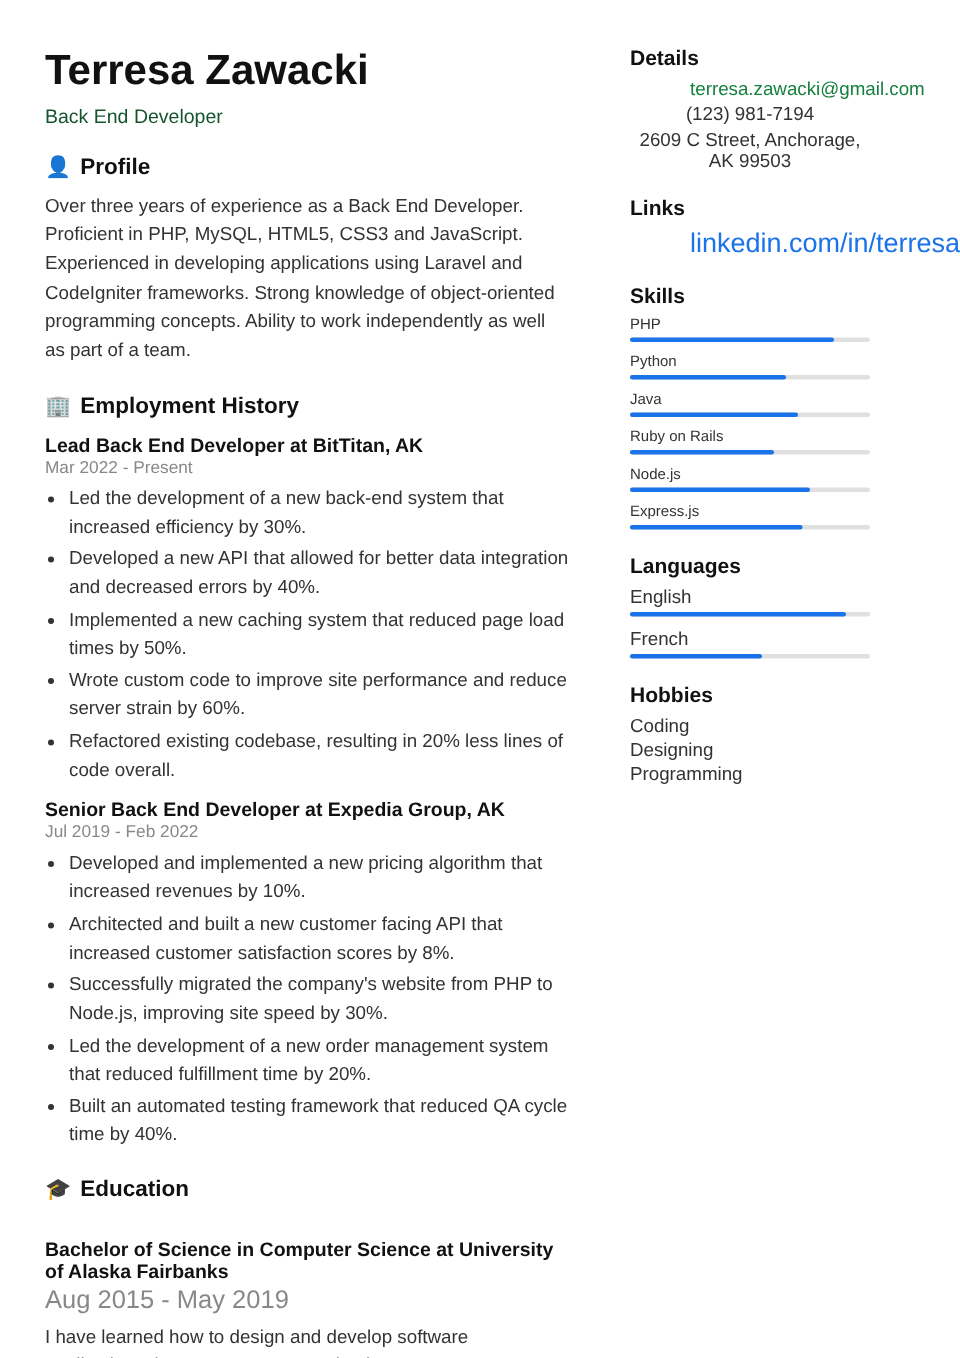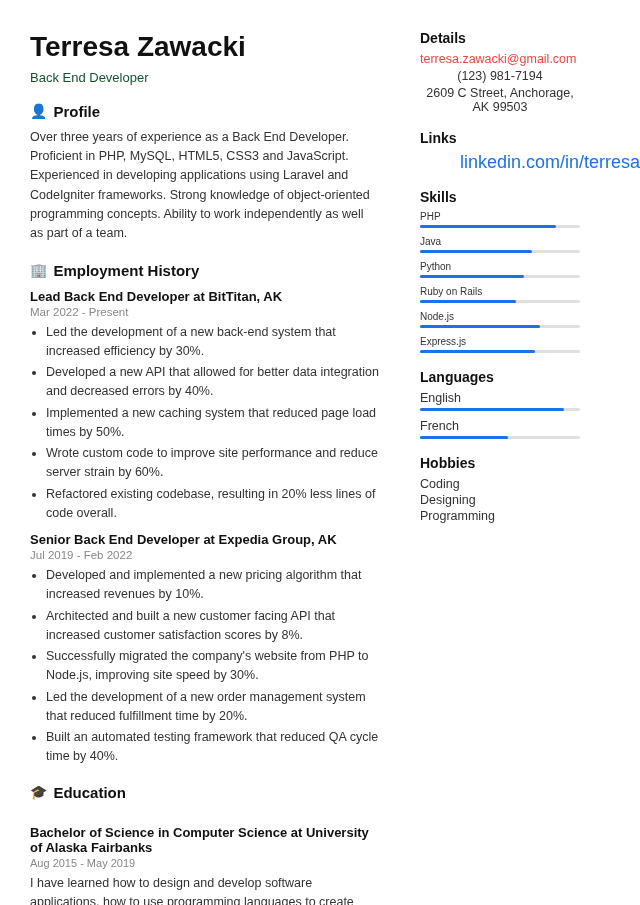--- a/index.html
+++ b/index.html
@@ -87,43 +87,44 @@
     }
     
     .edu-title {
       font-weight: bold;
       font-size: 13px;
       color: #111;
       margin-top: 24px;
       margin-bottom: 2px;
     }
     .edu-dates {
-      font-size: 11px;
+      font-size: 17px;
       color: #888;
       margin-bottom: 5px;
     }
     .edu-text {
       font-size: 12.5px;
       color: #333;
       line-height: 1.5;
     }
     
     .right-section-title {
       font-size: 14px;
       font-weight: bold;
       color: #111;
       margin-bottom: 6px;
       margin-top: 16px;
     }
     .detail-email {
-      color: #ef4444;
+      color: #15803d;
       font-size: 12.5px;
       text-decoration: none;
       display: block;
       margin-bottom: 3px;
+      margin-left: 40px;
     }
     .detail-text {
       font-size: 12.5px;
       color: #333;
       display: block;
       margin-bottom: 3px;
       text-align: center;
     }
     .link-item {
       color: #1a73e8;
@@ -251,29 +252,29 @@
     <div>
       <div class="right-section-title">Skills</div>
       <div id="skills-container">
           <div class="skill-item">
       <div class="skill-name">PHP</div>
       <div class="skill-bar-bg">
         <div class="skill-bar-fill" style="width:85%"></div>
       </div>
     </div>
           <div class="skill-item">
+      <div class="skill-name">Python</div>
+      <div class="skill-bar-bg">
+        <div class="skill-bar-fill" style="width:65%"></div>
+      </div>
+    </div>
+          <div class="skill-item">
       <div class="skill-name">Java</div>
       <div class="skill-bar-bg">
         <div class="skill-bar-fill" style="width:70%"></div>
-      </div>
-    </div>
-          <div class="skill-item">
-      <div class="skill-name">Python</div>
-      <div class="skill-bar-bg">
-        <div class="skill-bar-fill" style="width:65%"></div>
       </div>
     </div>
           <div class="skill-item">
       <div class="skill-name">Ruby on Rails</div>
       <div class="skill-bar-bg">
         <div class="skill-bar-fill" style="width:60%"></div>
       </div>
     </div>
           <div class="skill-item">
       <div class="skill-name">Node.js</div>

